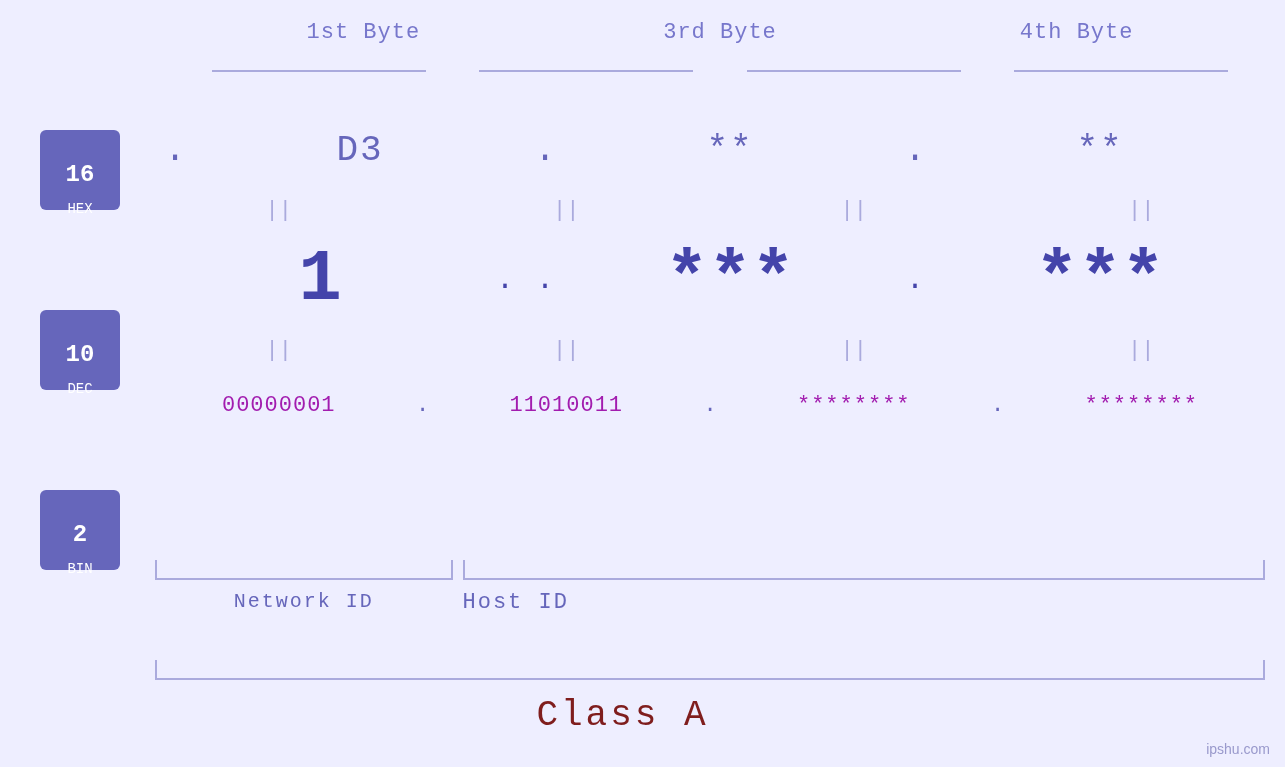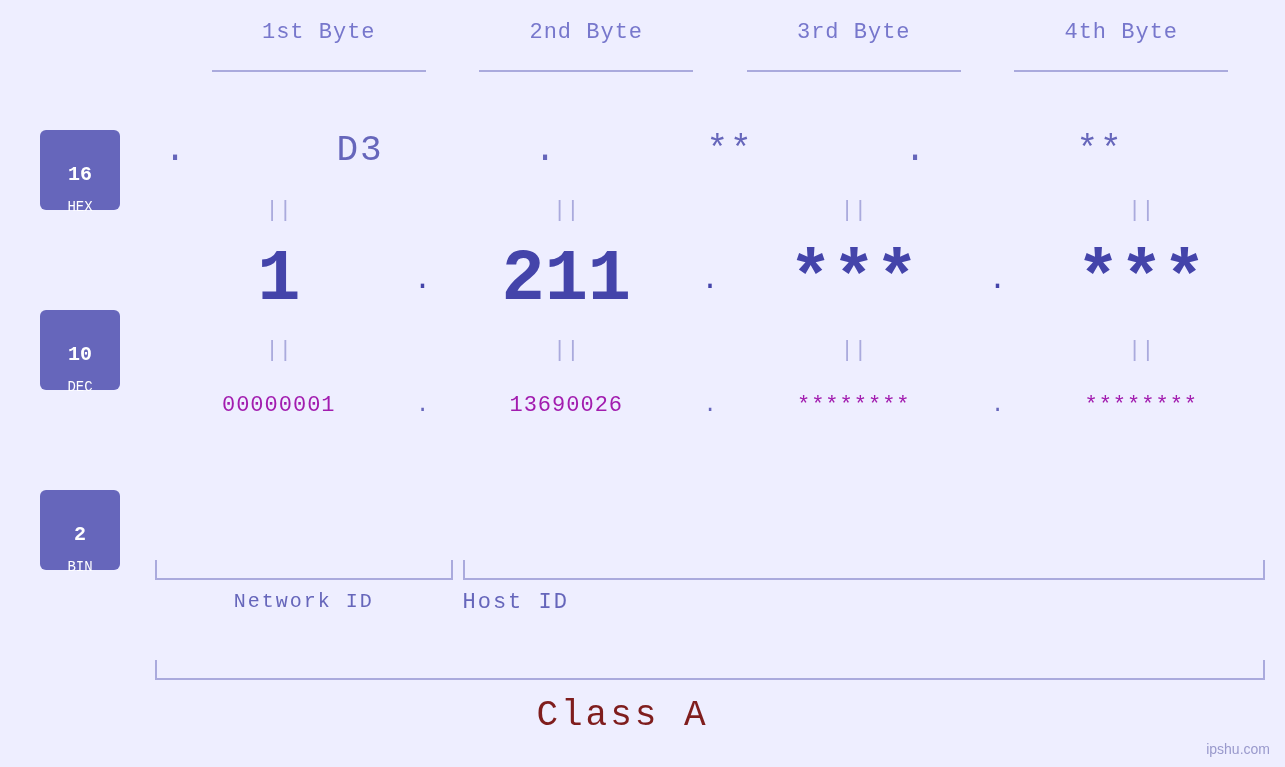--- a/index.html
+++ b/index.html
@@ -79,21 +79,21 @@
       background: #6666bb;
       border-radius: 6px;
       display: flex;
       flex-direction: column;
       align-items: center;
       justify-content: center;
       color: white;
     }
 
     .label-box .num {
-      font-size: 20px;
+      font-size: 24px;
       font-weight: bold;
       line-height: 1;
       margin-top: 40px;
     }
 
     .label-box .base {
       font-size: 14px;
       font-weight: normal;
       margin-top: 14px;
     }
@@ -276,21 +276,20 @@
       font-size: 30px;
     }
   </style>
 </head>
 <body>
 
 <div class="main-container">
 
   <div class="byte-headers">
     <div class="byte-header">1st Byte</div>
-    <div class="byte-header">2nd Byte</div>
     <div class="byte-header">3rd Byte</div>
     <div class="byte-header">4th Byte</div>
   </div>
 
   <div class="bracket-row">
     <div class="bracket">
       <div class="bracket-line"></div>
     </div>
     <div class="bracket">
       <div class="bracket-line"></div>
@@ -335,41 +334,40 @@
       <div class="eq-cell">||</div>
       <div class="eq-sep"></div>
       <div class="eq-cell">||</div>
       <div class="eq-sep"></div>
       <div class="eq-cell">||</div>
     </div>
 
     <div class="dec-row">
       <div class="dec-cell">1</div>
       <div class="dec-dot-small" style="color:#4444aa;font-size:30px;width:40px;text-align:center;">.</div>
-      <div class="dec-cell">211</div>
       <div class="dec-dot-small" style="color:#4444aa;font-size:30px;width:40px;text-align:center;">.</div>
       <div class="dec-cell">***</div>
       <div class="dec-dot-small" style="color:#4444aa;font-size:30px;width:40px;text-align:center;">.</div>
       <div class="dec-cell">***</div>
     </div>
 
     <div class="eq-row">
       <div class="eq-cell">||</div>
       <div class="eq-sep"></div>
       <div class="eq-cell">||</div>
       <div class="eq-sep"></div>
       <div class="eq-cell">||</div>
       <div class="eq-sep"></div>
       <div class="eq-cell">||</div>
     </div>
 
     <div class="bin-row">
       <div class="bin-cell">00000001</div>
       <div class="bin-dot">.</div>
-      <div class="bin-cell">13690026</div>
+      <div class="bin-cell">11010011</div>
       <div class="bin-dot">.</div>
       <div class="bin-cell">********</div>
       <div class="bin-dot">.</div>
       <div class="bin-cell">********</div>
     </div>
 
   </div>
 
   <div class="bottom-brackets">
     <div class="net-bracket"></div>

